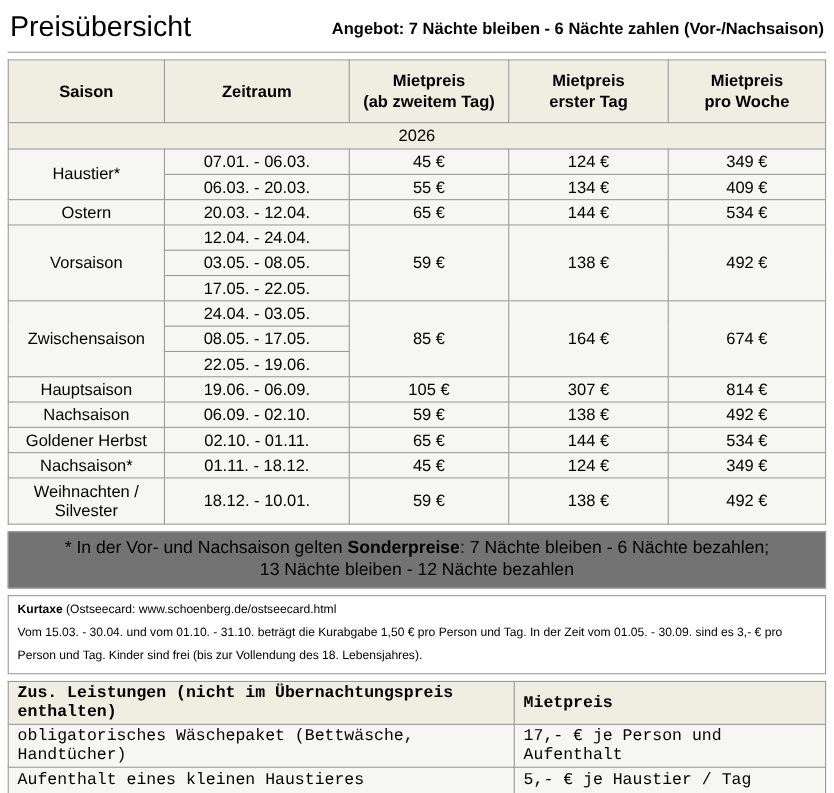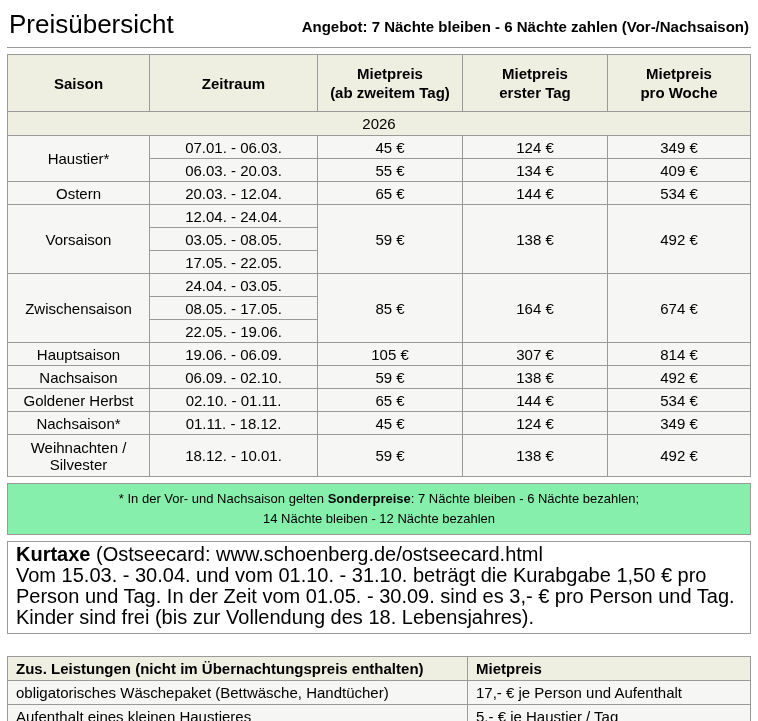--- a/index.html
+++ b/index.html
@@ -36,34 +36,34 @@
   .price-table td { background: var(--row-bg, #f6f6f4); height: 23px; line-height: 17px; }
   .price-table tr.year td {
     background: var(--header-bg, #eeeee1);
     font-weight: normal; height: 24px;
   }
 
   
   .note-box {
     border: 1px solid var(--border, #9a9a9a);
     margin-top: 6px; padding: 5px 22px;
-    text-align: center; font-size: 13px; line-height: 20px;
-    background: #86efac;
+    text-align: center; font-size: 16px; line-height: 20px;
+    background: #737373;
   }
 
   
   .kurtaxe-box {
     border: 1px solid var(--border, #9a9a9a);
     margin-top: 6px; padding: 2px 8px 5px 8px;
-    font-size: 20px; line-height: 21px;
+    font-size: 11px; line-height: 21px;
     background: #ffffff;
   }
 
   
-  .extras-table { margin-top: 22px; }
+  .extras-table { margin-top: 6px; font-family: Liberation Mono, monospace; }
   .extras-table td {
     border: 1px solid var(--border, #9a9a9a);
     font-size: 15px; text-align: left; vertical-align: middle;
     padding: 2px 8px; height: 24px; background: var(--row-bg, #f6f6f4);
   }
   .extras-table tr.head td {
     background: var(--header-bg, #eeeee1);
     font-weight: bold;
   }
 
@@ -190,21 +190,21 @@
         <td>18.12. - 10.01.</td>
         <td>59 €</td>
         <td>138 €</td>
         <td>492 €</td>
       </tr>
     </tbody>
   </table>
 
   <div class="note-box">
     <span>* In der Vor- und Nachsaison gelten </span><b>Sonderpreise</b><span>: 7 Nächte bleiben - 6 Nächte bezahlen;</span><br>
-    <span>14 Nächte bleiben - 12 Nächte bezahlen</span>
+    <span>13 Nächte bleiben - 12 Nächte bezahlen</span>
   </div>
 
   <div class="kurtaxe-box">
     <div><b>Kurtaxe</b><span> (Ostseecard: www.schoenberg.de/ostseecard.html</span></div>
     <div>Vom 15.03. - 30.04. und vom 01.10. - 31.10. beträgt die Kurabgabe 1,50 € pro Person und Tag. In der Zeit vom 01.05. - 30.09. sind es 3,- € pro Person und Tag. Kinder sind frei (bis zur Vollendung des 18. Lebensjahres).</div>
   </div>
 
   <table class="extras-table">
     <colgroup>
         <col class="e1">

